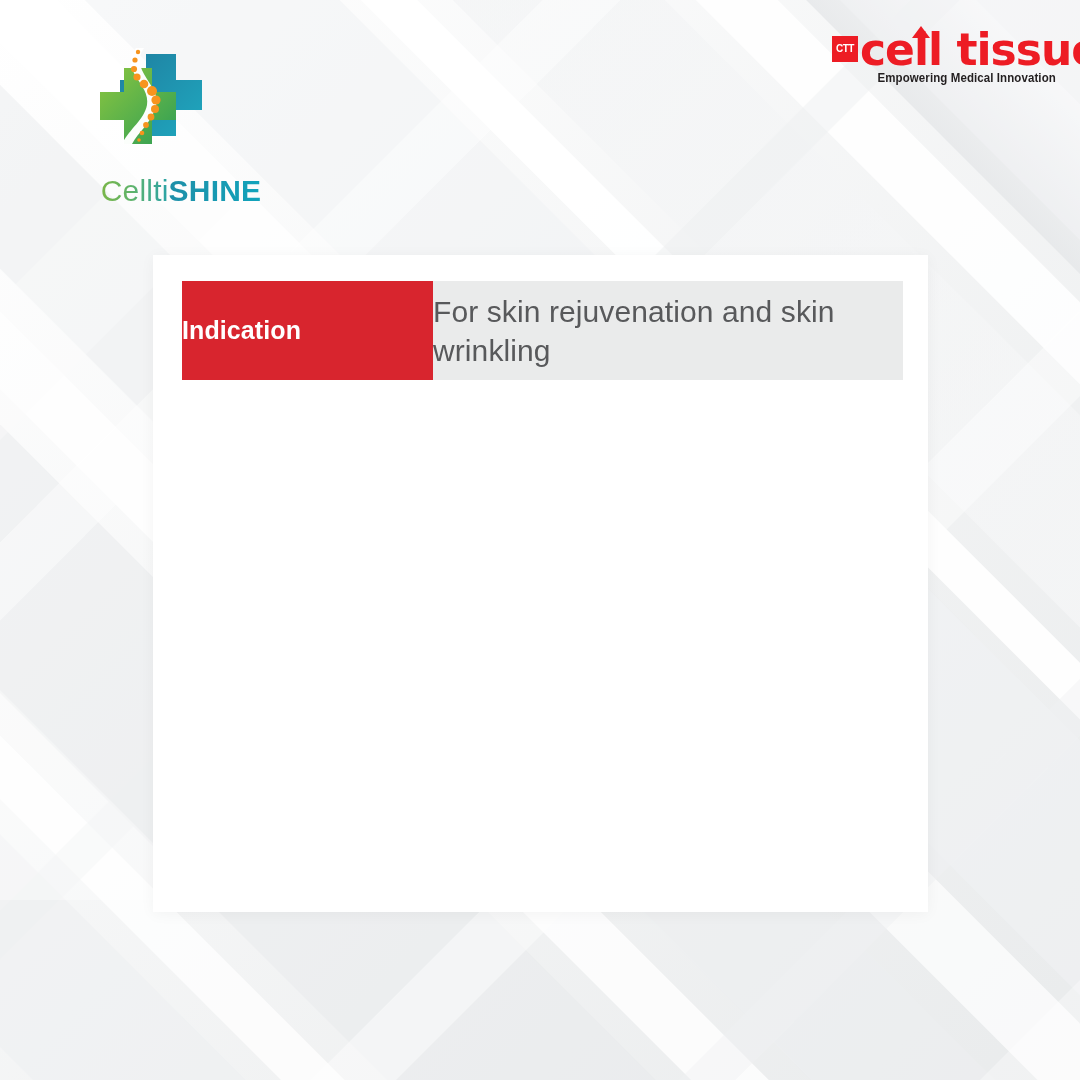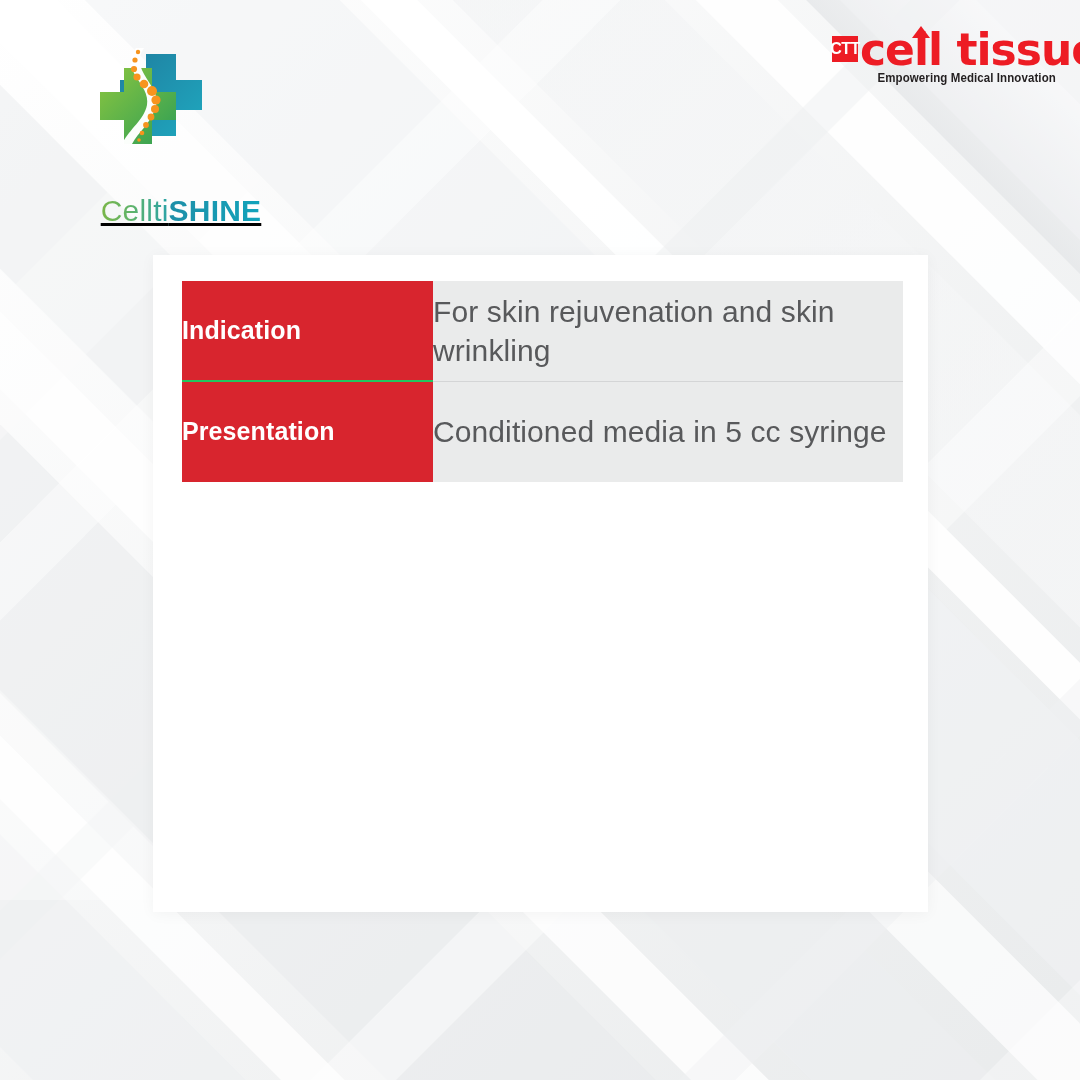--- a/index.html
+++ b/index.html
@@ -15,42 +15,42 @@
   #bg .base{
     position:absolute;inset:0;
     background:
       linear-gradient(135deg,#ffffff 0%,#f7f8f9 40%,#eef0f1 100%);
   }
 
   
   #shine-logo{position:absolute;left:66px;top:48px;width:230px;height:125px;}
   #shine-logo .mark{position:absolute;left:32px;top:0;width:104px;height:96px;}
   #shine-logo .wordmark{
-    position:absolute;left:0;top:146px;width:230px;text-align:center;
-    font-size:30px;letter-spacing:.2px;white-space:nowrap;text-decoration:underline;
+    position:absolute;left:0;top:126px;width:230px;text-align:center;
+    font-size:30px;letter-spacing:.2px;white-space:nowrap;
   }
   .wm-light{
     font-weight:400;
     background:linear-gradient(90deg,#7ab648 0%,#5fb36a 45%,#2aa3a8 100%);
     -webkit-background-clip:text;background-clip:text;color:transparent;
   }
   .wm-bold{
     font-weight:700;
     background:linear-gradient(90deg,#1e8fa8 0%,#12a3bb 100%);
     -webkit-background-clip:text;background-clip:text;color:transparent;
   }
 
   
   #ct-logo{position:absolute;right:22px;top:24px;width:226px;height:60px;}
   #ct-logo .badge{
     position:absolute;left:0;top:12px;width:26px;height:26px;background:#ED1C24;
     display:flex;align-items:center;justify-content:center;
   }
   #ct-logo .badge span{
-    color:#fff;font-weight:700;font-size:16px;letter-spacing:-.5px;
+    color:#fff;font-weight:700;font-size:10px;letter-spacing:-.5px;
     font-family:"Liberation Sans", sans-serif;line-height:1;
   }
   #ct-logo .word{
     position:absolute;left:28px;top:0;font-size:44px;line-height:52px;
     font-weight:700;color:#ED1C24;letter-spacing:-1px;white-space:nowrap;
     font-family:"DejaVu Sans", sans-serif;
   }
   #ct-logo .caret{
     position:absolute;left:80px;top:2px;width:0;height:0;
     border-left:9px solid transparent;border-right:9px solid transparent;
@@ -71,21 +71,21 @@
   }
   #spec-table{
     position:absolute;left:29px;top:26px;width:721px;
     border-collapse:collapse;table-layout:fixed;
   }
   #spec-table td{padding:0;vertical-align:middle;}
   td.k{
     width:251px;background:#D8252E;color:#fff;
     font-size:25px;font-weight:700;line-height:1.18;
     padding:0 0 0 20px;
-    border-bottom:2px solid #22c55e;
+    border-bottom:2px solid #000000;
     letter-spacing:.1px;
   }
   tr:last-child td.k{border-bottom:none;}
   td.v{
     background:#EAEBEB;color:#58595B;
     font-size:30px;font-weight:400;line-height:1.3;
     padding:0 18px 0 25px;
     border-bottom:1px solid #d4d5d6;
     letter-spacing:.1px;
   }
@@ -194,19 +194,15 @@
   <div class="tagline">Empowering Medical Innovation</div>
 </div>
 
 <div id="spec-card">
   <table id="spec-table">
     <tbody>
       <tr>
         <td class="k" style="height:99px">Indication</td>
         <td class="v">For skin rejuvenation and skin wrinkling</td>
       </tr>
-      <tr>
-        <td class="k" style="height:100px">Presentation</td>
-        <td class="v">Conditioned media in 5 cc syringe</td>
-      </tr>
     </tbody>
   </table>
 </div>
 
 </body></html>

